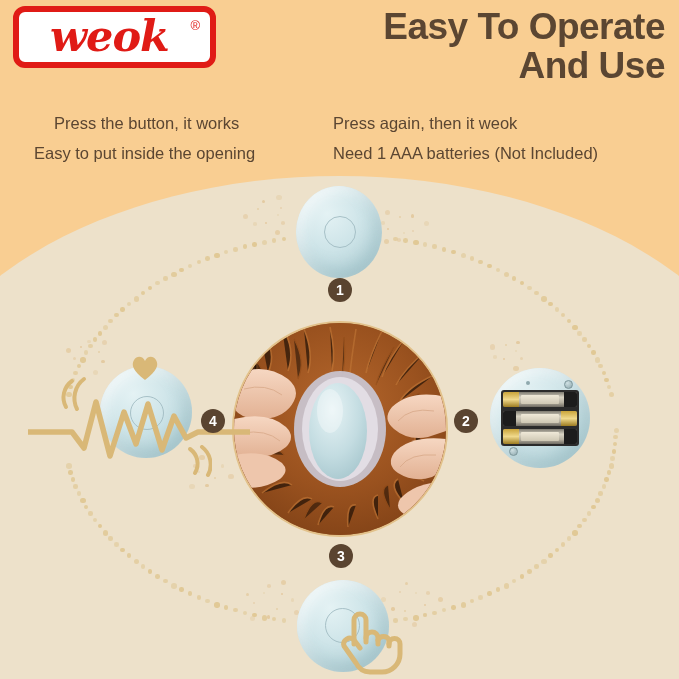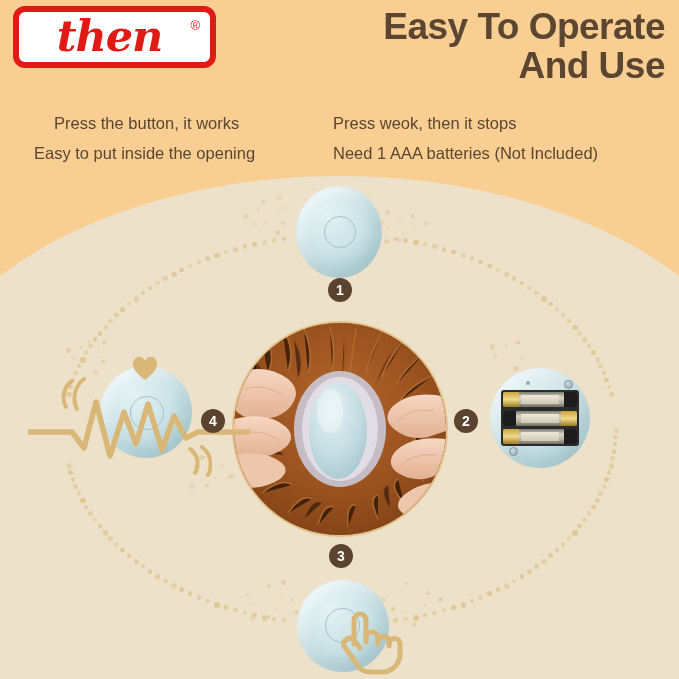--- a/index.html
+++ b/index.html
@@ -131,32 +131,32 @@
 </style>
 </head>
 <body>
 
 <div id="stage">
 
   <div class="bg-peach"></div>
   <div class="bg-cream"></div>
 
   <div class="logo-box">
-    <span class="logo-text">then</span>
+    <span class="logo-text">weok</span>
     <span class="logo-reg">®</span>
   </div>
 
   <div class="headline">
     <div>Easy To Operate</div>
     <div>And Use</div>
   </div>
 
   <div class="sub sub-l1">Press the button, it works</div>
   <div class="sub sub-l2">Easy to put inside the opening</div>
-  <div class="sub sub-r1">Press weok, then it stops</div>
+  <div class="sub sub-r1">Press again, then it weok</div>
   <div class="sub sub-r2">Need 1 AAA batteries (Not Included)</div>
 
   <div class="orbit" id="orbit">
       <i style="left: 552px; top: 195px; width: 5.5px; height: 5.5px; opacity: 0.55;"></i>
       <i style="left: 551.812px; top: 202.206px; width: 4.5px; height: 4.5px; opacity: 0.67;"></i>
       <i style="left: 551.246px; top: 209.401px; width: 4.5px; height: 4.5px; opacity: 0.79;"></i>
       <i style="left: 550.305px; top: 216.577px; width: 4.5px; height: 4.5px; opacity: 0.91;"></i>
       <i style="left: 548.989px; top: 223.724px; width: 4.5px; height: 4.5px; opacity: 0.55;"></i>
       <i style="left: 547.301px; top: 230.831px; width: 5.5px; height: 5.5px; opacity: 0.67;"></i>
       <i style="left: 545.241px; top: 237.89px; width: 4.5px; height: 4.5px; opacity: 0.79;"></i>

